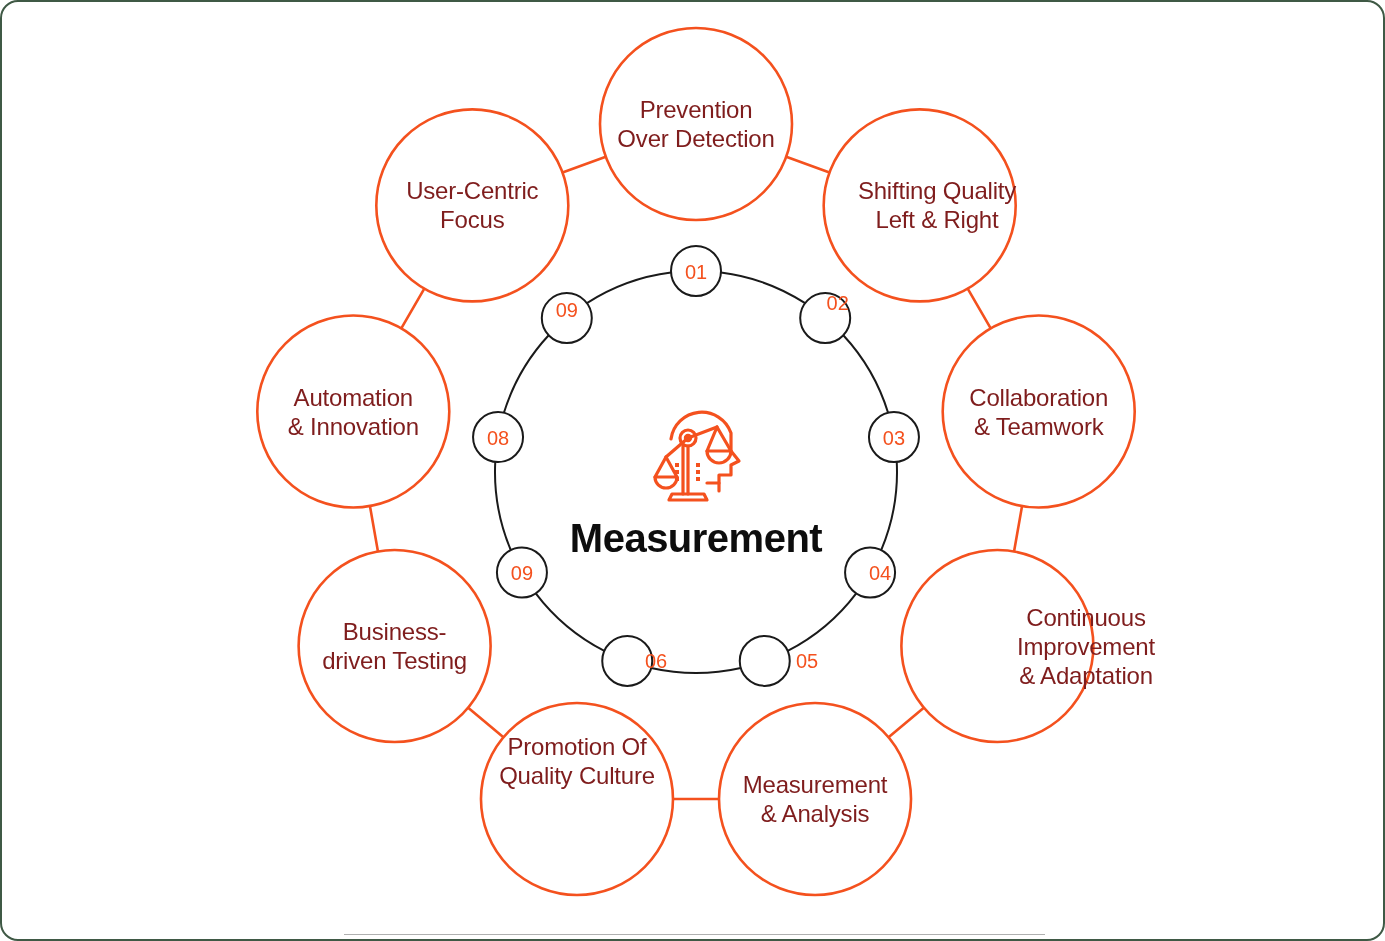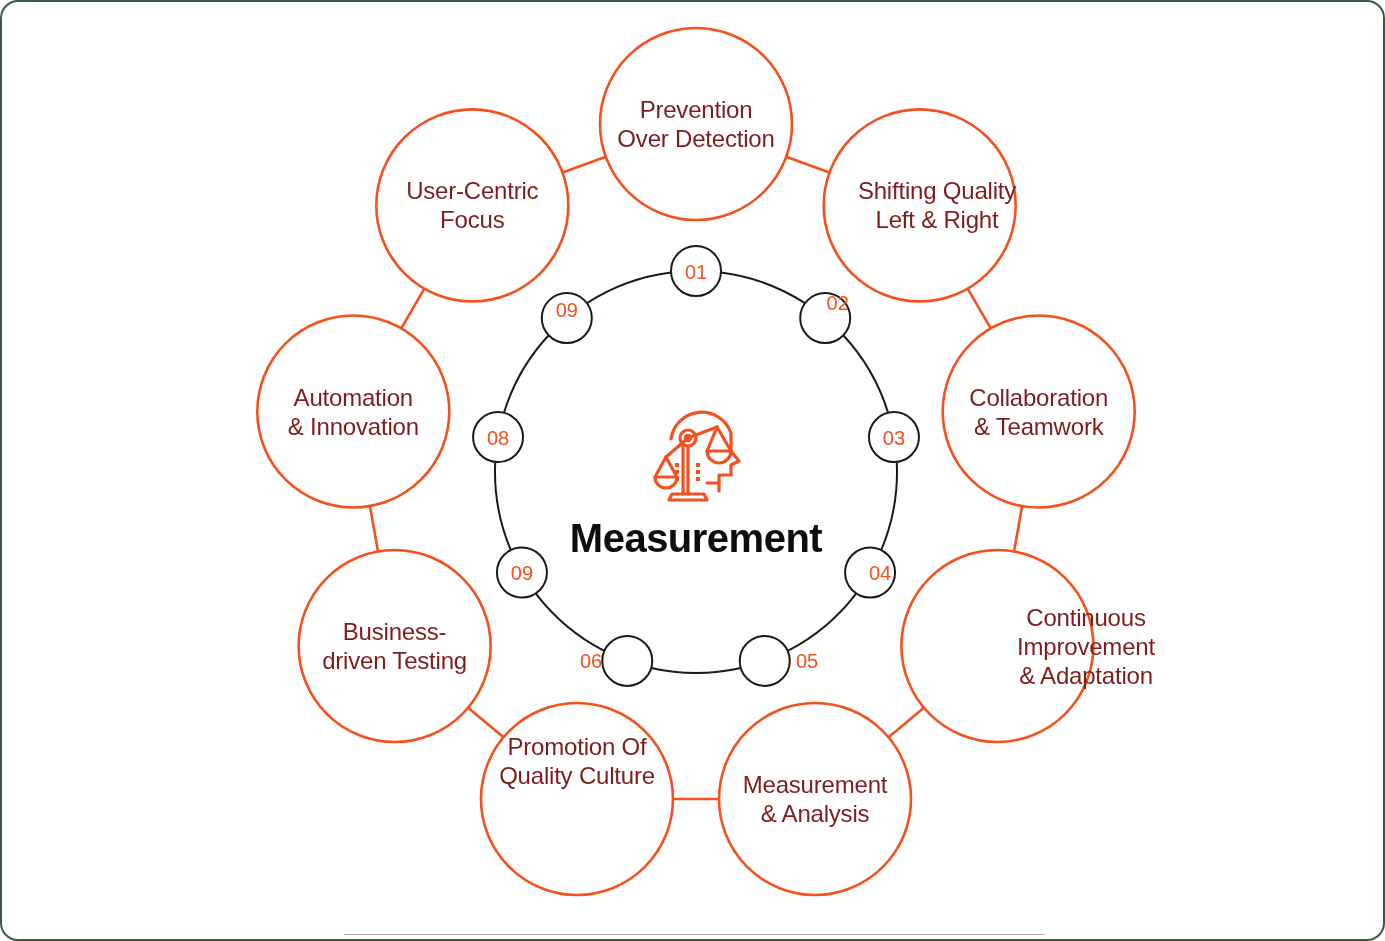--- a/index.html
+++ b/index.html
@@ -186,20 +186,20 @@
 &amp; Innovation</div>
       <div class="node-label" style="left: 470.3px; top: 203.4px;">User-Centric
 Focus</div>
     </div>
   <div id="numbers-layer">
       <div class="num-label" style="left: 694px; top: 269.5px;">01</div>
       <div class="num-label" style="left: 823.2px; top: 301px; padding-left: 25px;">02</div>
       <div class="num-label" style="left: 891.9px; top: 435.6px;">03</div>
       <div class="num-label" style="left: 868.1px; top: 571px; padding-left: 20px;">04</div>
       <div class="num-label" style="left: 805px; top: 659.4px;">05</div>
-      <div class="num-label" style="left: 589px; top: 659.4px; text-align: center;">06</div>
+      <div class="num-label" style="left: 654px; top: 659.4px; text-align: center;">06</div>
       <div class="num-label" style="left: 519.9px; top: 571px;">09</div>
       <div class="num-label" style="left: 496.1px; top: 435.6px;">08</div>
       <div class="num-label" style="left: 564.8px; top: 308px;">09</div>
     </div>
 
   <div id="footer-rule"></div>
 </div>
 
 </body></html>

